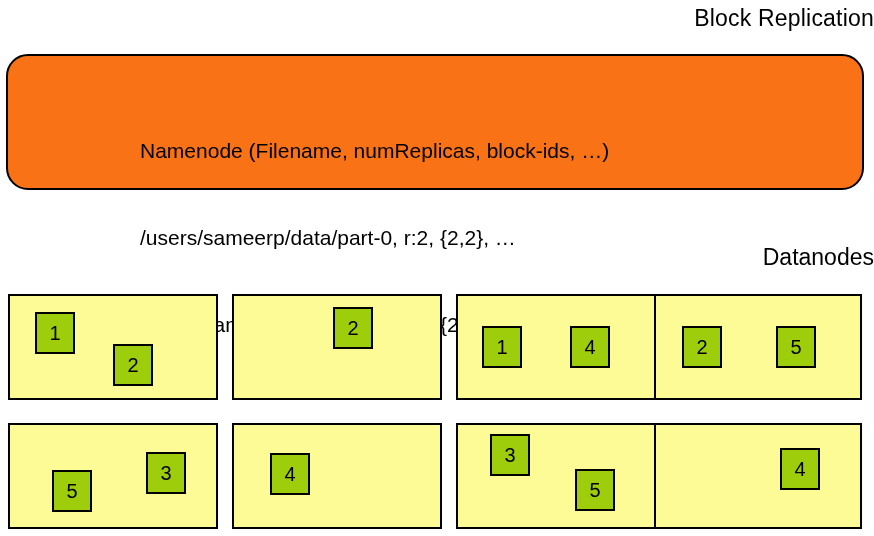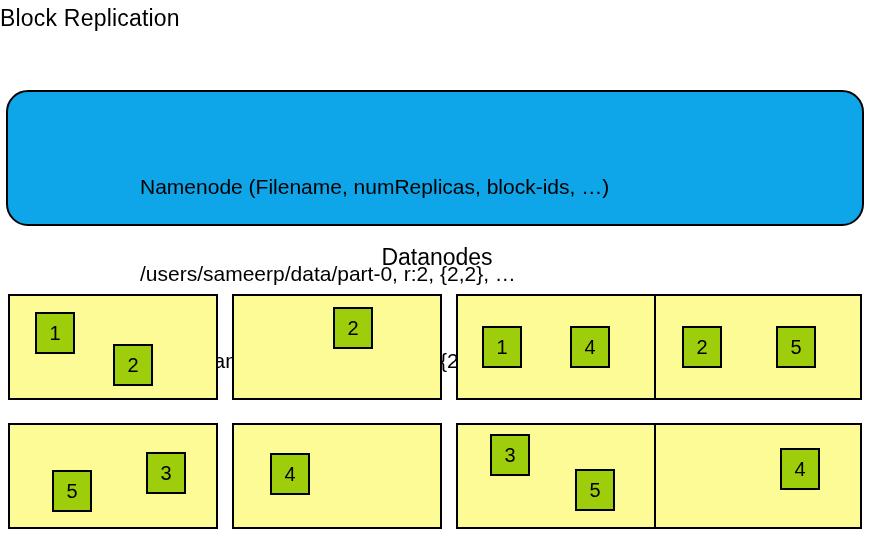--- a/index.html
+++ b/index.html
@@ -15,21 +15,21 @@
     font-family: "Liberation Sans", sans-serif;
     color: #000000;
   }
 
   
   #diagram-title {
     position: absolute;
     left: 0;
     top: 4px;
     width: 874px;
-    text-align: left;
+    text-align: right;
     font-size: 23px;
     line-height: 28px;
     font-weight: 400;
     letter-spacing: 0.2px;
     color: #000000;
   }
 
   
   #namenode-panel {
     position: absolute;
@@ -54,21 +54,21 @@
     display: block;
     white-space: pre;
   }
 
   
   #datanodes-label {
     position: absolute;
     left: 0;
     top: 243px;
     width: 874px;
-    text-align: center;
+    text-align: right;
     font-size: 23px;
     line-height: 28px;
   }
 
   
   .datanode-row {
     position: absolute;
     left: 8px;
     width: 856px;
     height: 106px;
@@ -101,21 +101,21 @@
     line-height: 38px;
     text-align: center;
     color: #000000;
   }
 </style>
 </head>
 <body style="background: rgb(255, 255, 255);">
 
 <div id="diagram-title">Block Replication</div>
 
-<div id="namenode-panel" style="background: #0ea5e9; border-color: rgb(0, 0, 0); margin-top: 36px;">
+<div id="namenode-panel" style="background: #f97316; border-color: rgb(0, 0, 0);">
   <div id="namenode-lines">
     <span class="nn-line">Namenode (Filename, numReplicas, block-ids, …)</span>
     <span class="nn-line">/users/sameerp/data/part-0, r:2, {2,2}, …</span>
     <span class="nn-line">/users/sameerp/data/part-1, r:3, {2,4,5}, …</span>
   </div>
 </div>
 
 <div id="datanodes-label">Datanodes</div>
 
 <div class="datanode-row" id="datanode-row-0">

